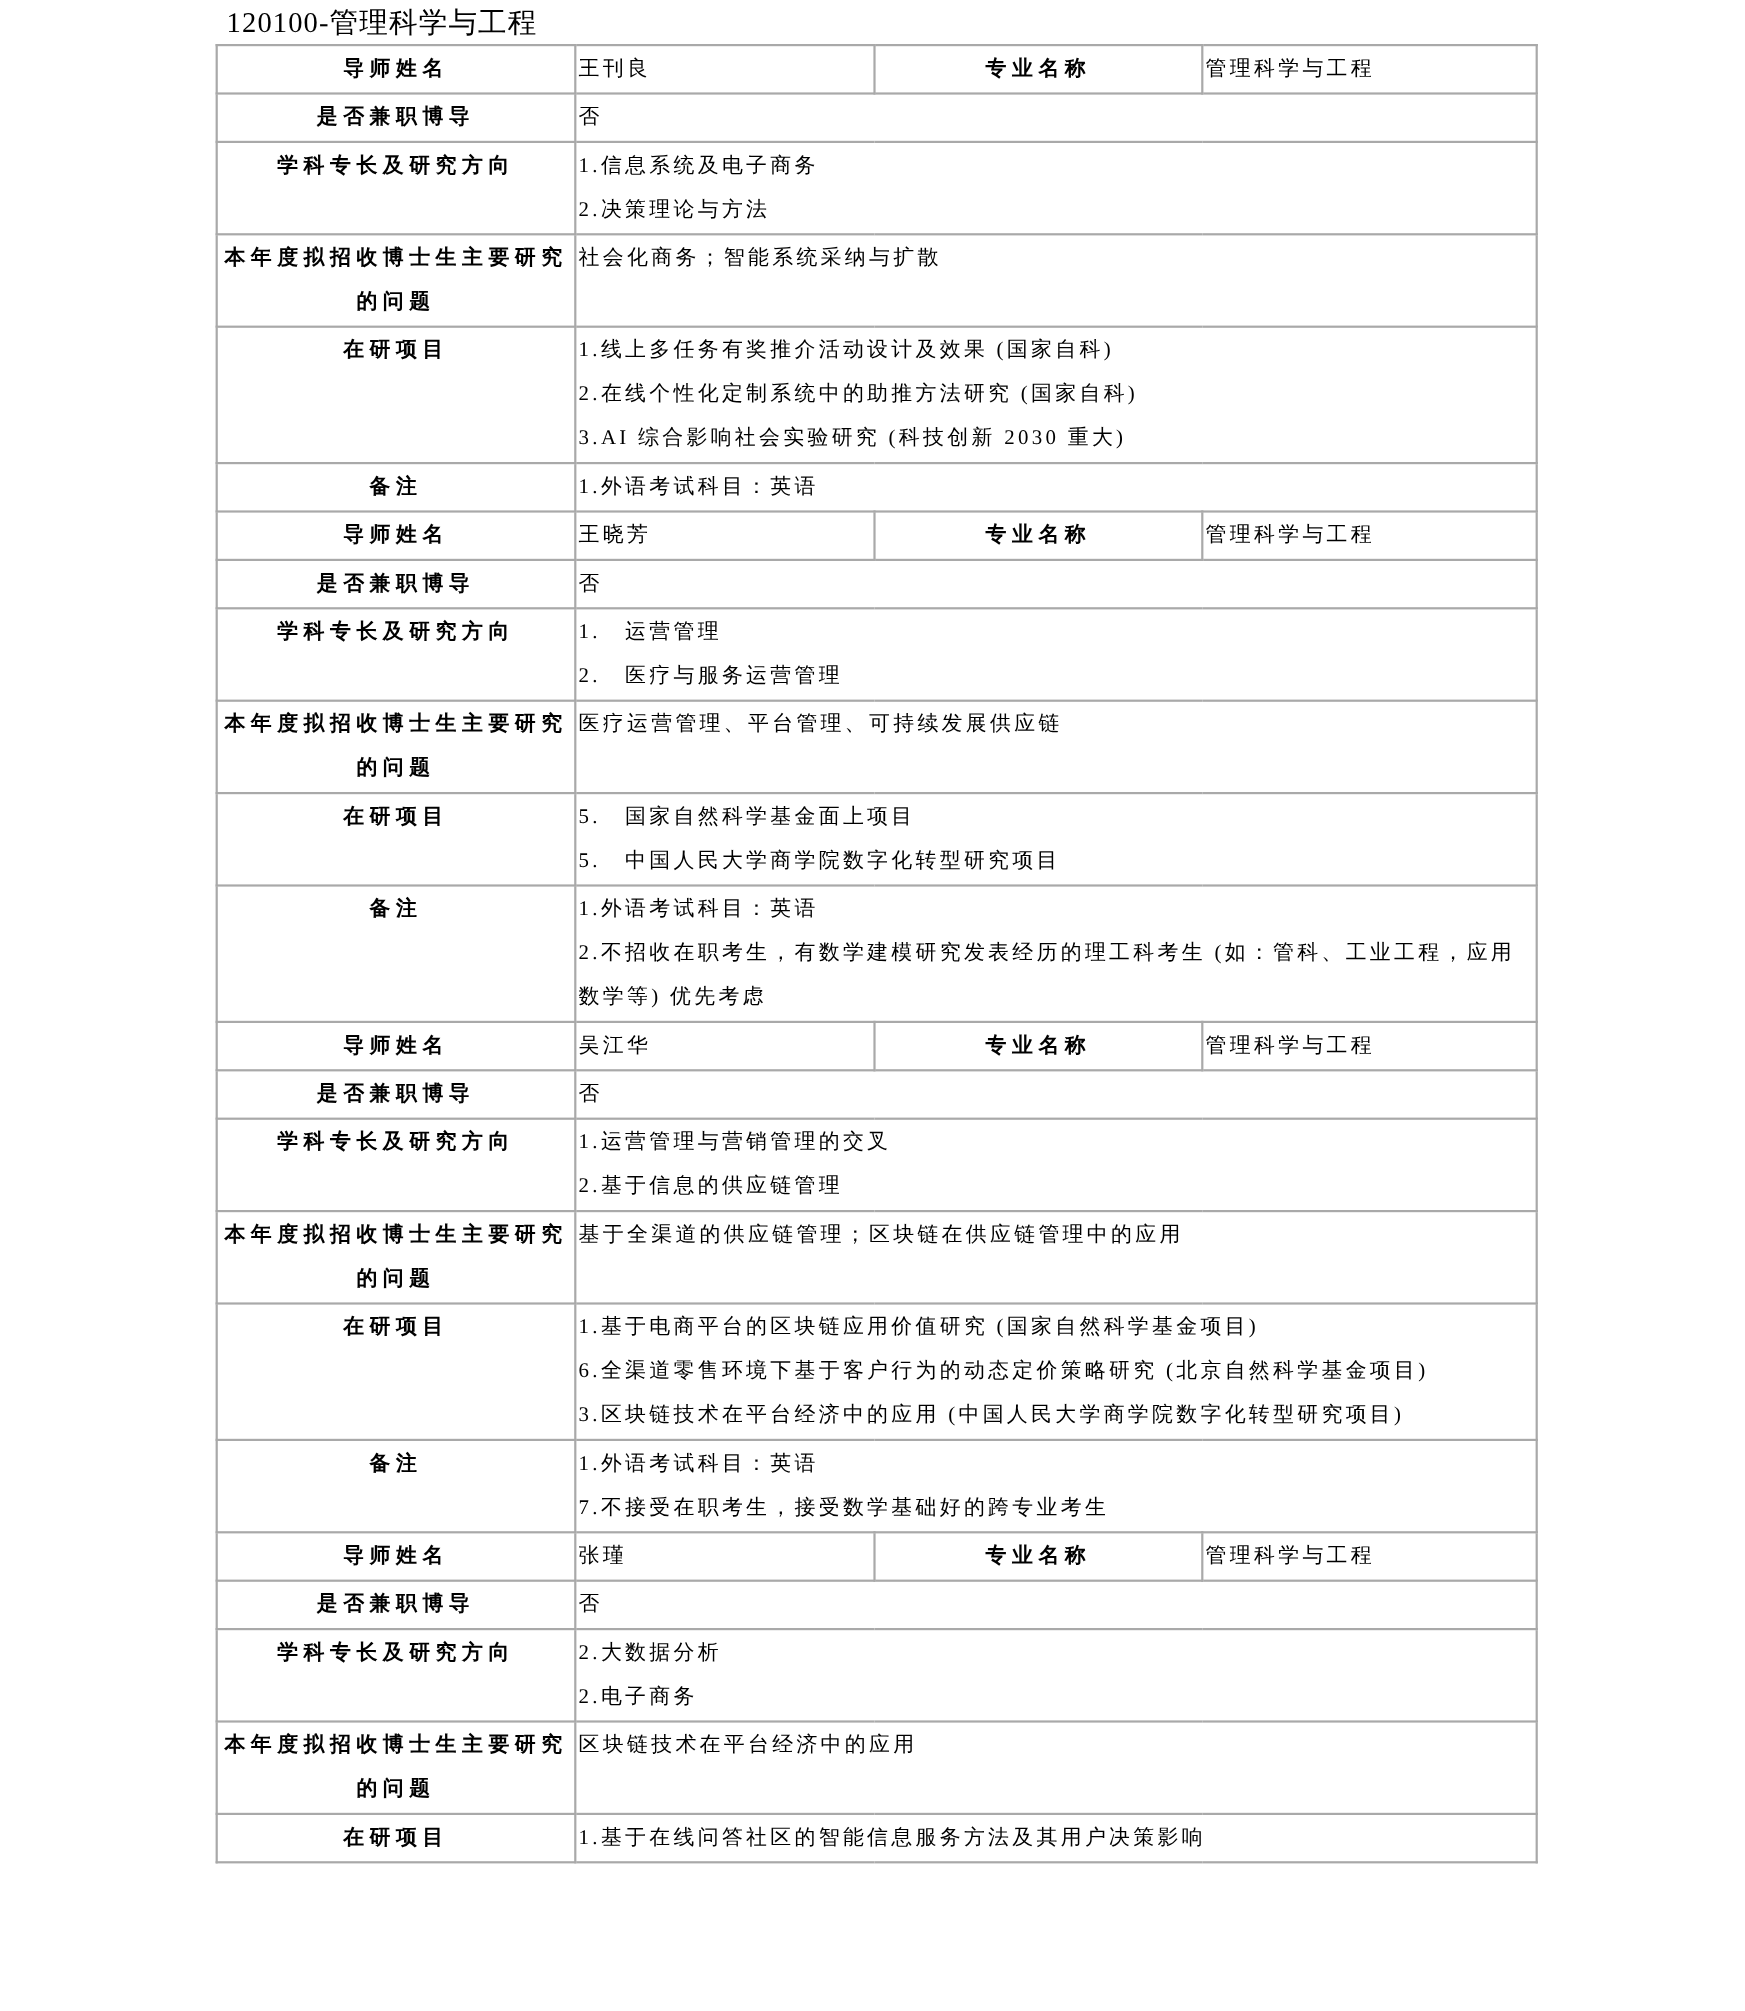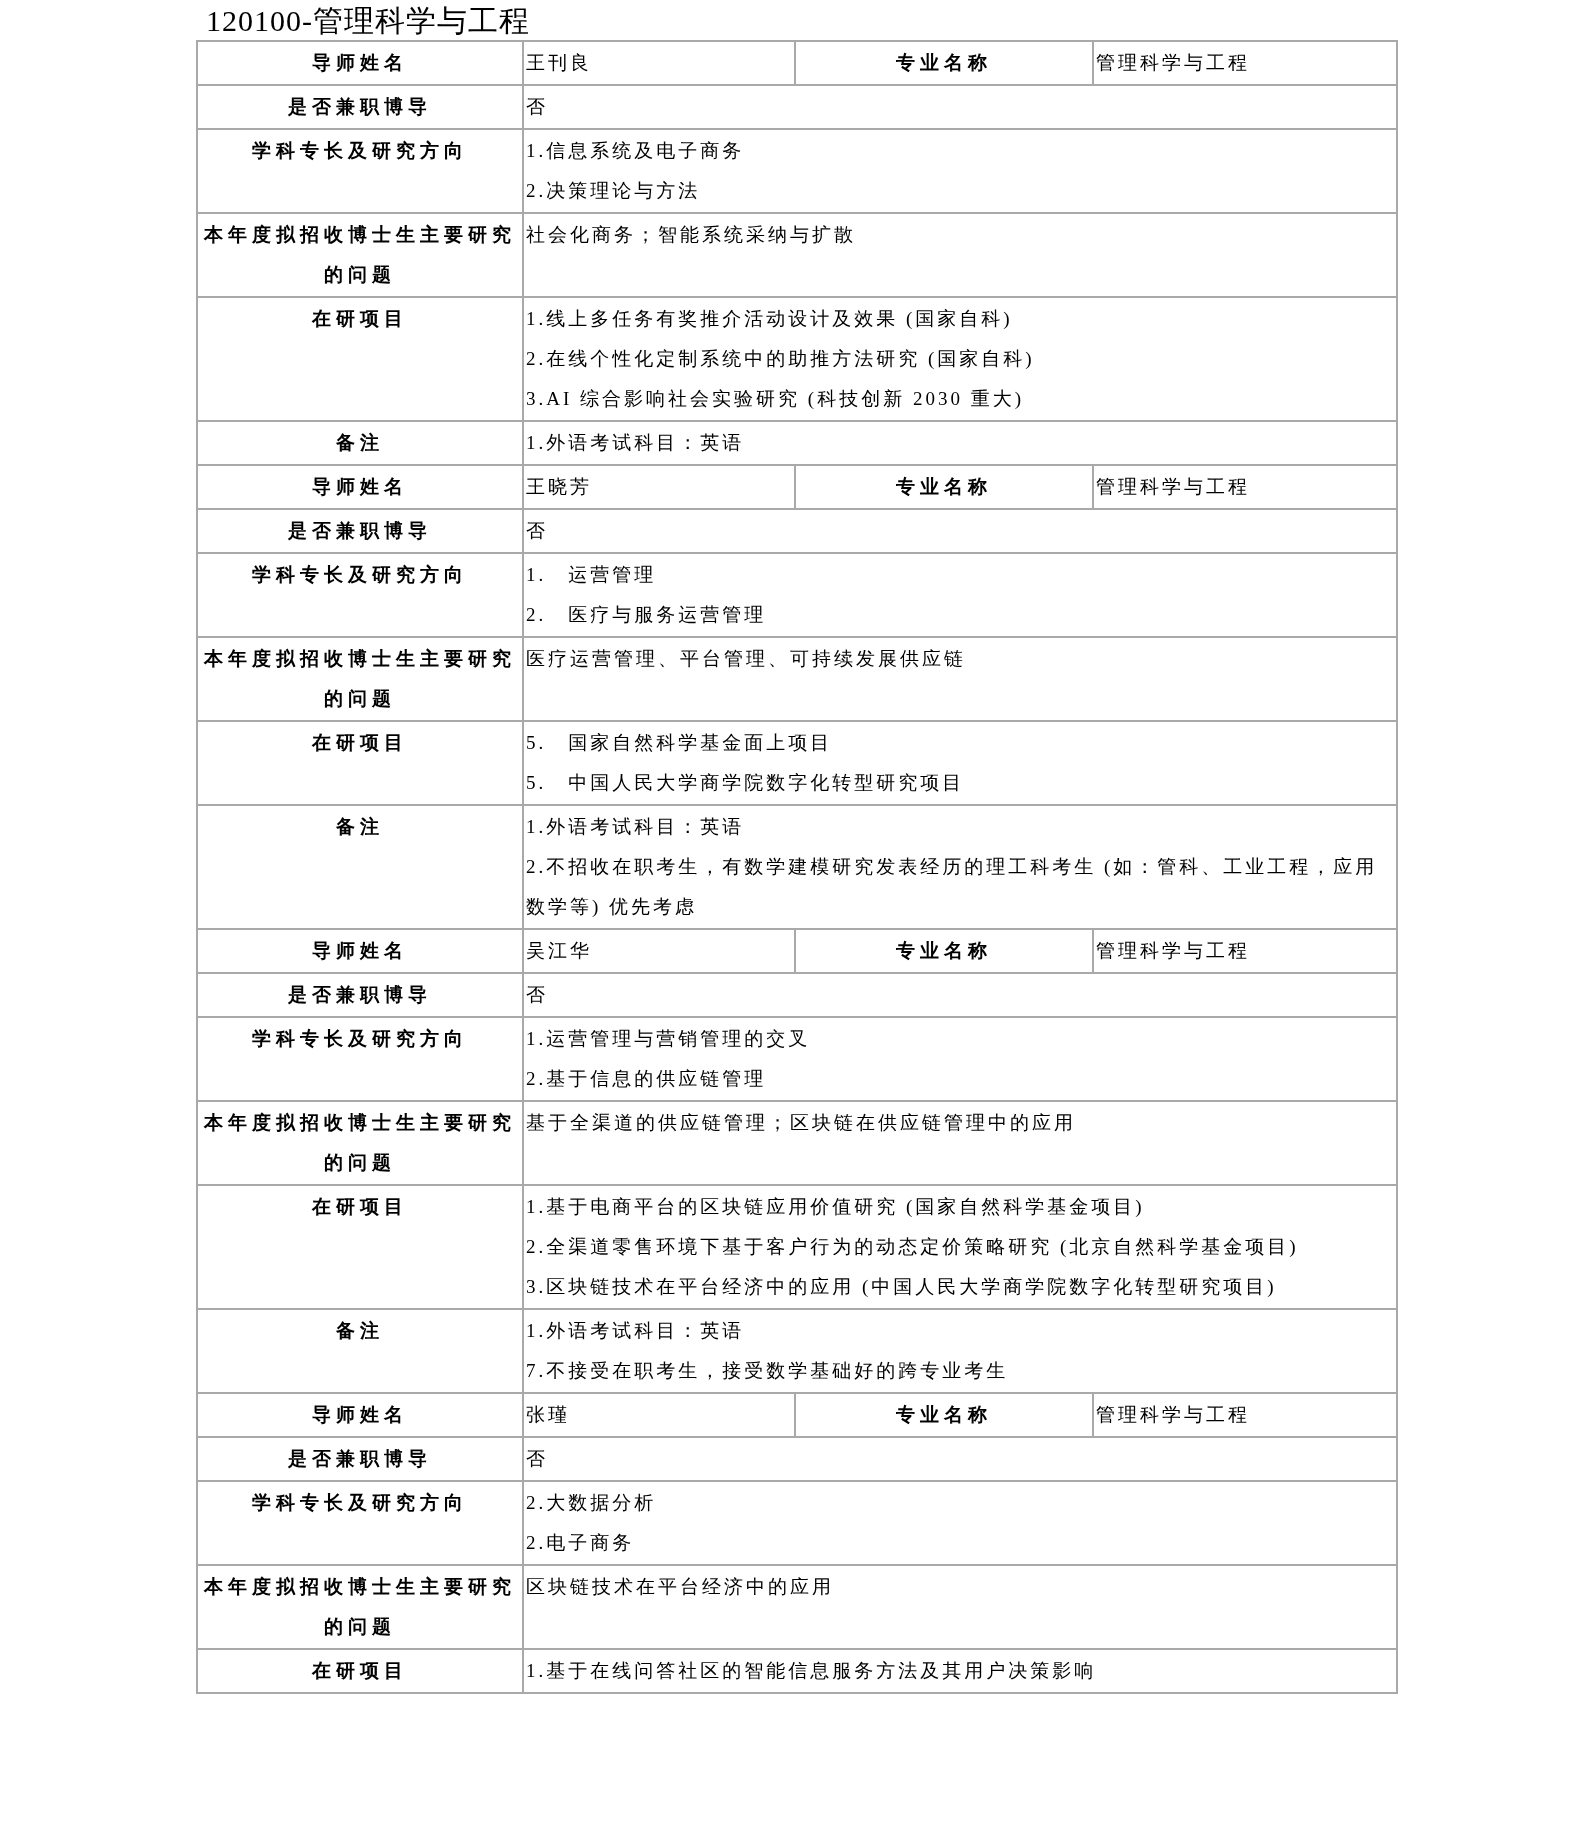--- a/index.html
+++ b/index.html
@@ -14,21 +14,21 @@
   }
   .page {
     position: relative;
     width: 1586px;
     height: 1828px;
   }
   .page-title {
     position: absolute;
     left: 206px;
     top: 2px;
-    font-size: 30px;
+    font-size: 26px;
     line-height: 38px;
     letter-spacing: 1px;
     white-space: pre;
   }
   table.doc-table {
     position: absolute;
     left: 196px;
     top: 40px;
     width: 1200px;
     border-collapse: collapse;
@@ -140,21 +140,21 @@
     <tr>
       <td class="label">学科专长及研究方向</td>
       <td class="value" colspan="3"><div class="line">1.运营管理与营销管理的交叉</div><div class="line">2.基于信息的供应链管理</div></td>
     </tr>
     <tr>
       <td class="label">本年度拟招收博士生主要研究的问题</td>
       <td class="value" colspan="3"><div class="line">基于全渠道的供应链管理；区块链在供应链管理中的应用</div></td>
     </tr>
     <tr>
       <td class="label">在研项目</td>
-      <td class="value" colspan="3"><div class="line">1.基于电商平台的区块链应用价值研究 (国家自然科学基金项目)</div><div class="line">2.全渠道零售环境下基于客户行为的动态定价策略研究 (北京自然科学基金项目)</div><div class="line">3.区块链技术在平台经济中的应用 (中国人民大学商学院数字化转型研究项目)</div></td>
+      <td class="value" colspan="3"><div class="line">1.基于电商平台的区块链应用价值研究 (国家自然科学基金项目)</div><div class="line">6.全渠道零售环境下基于客户行为的动态定价策略研究 (北京自然科学基金项目)</div><div class="line">3.区块链技术在平台经济中的应用 (中国人民大学商学院数字化转型研究项目)</div></td>
     </tr>
     <tr>
       <td class="label">备注</td>
       <td class="value" colspan="3"><div class="line">1.外语考试科目：英语</div><div class="line">7.不接受在职考生，接受数学基础好的跨专业考生</div></td>
     </tr>
 
     <tr>
       <td class="label">导师姓名</td>
       <td class="value">张瑾</td>
       <td class="label">专业名称</td>

